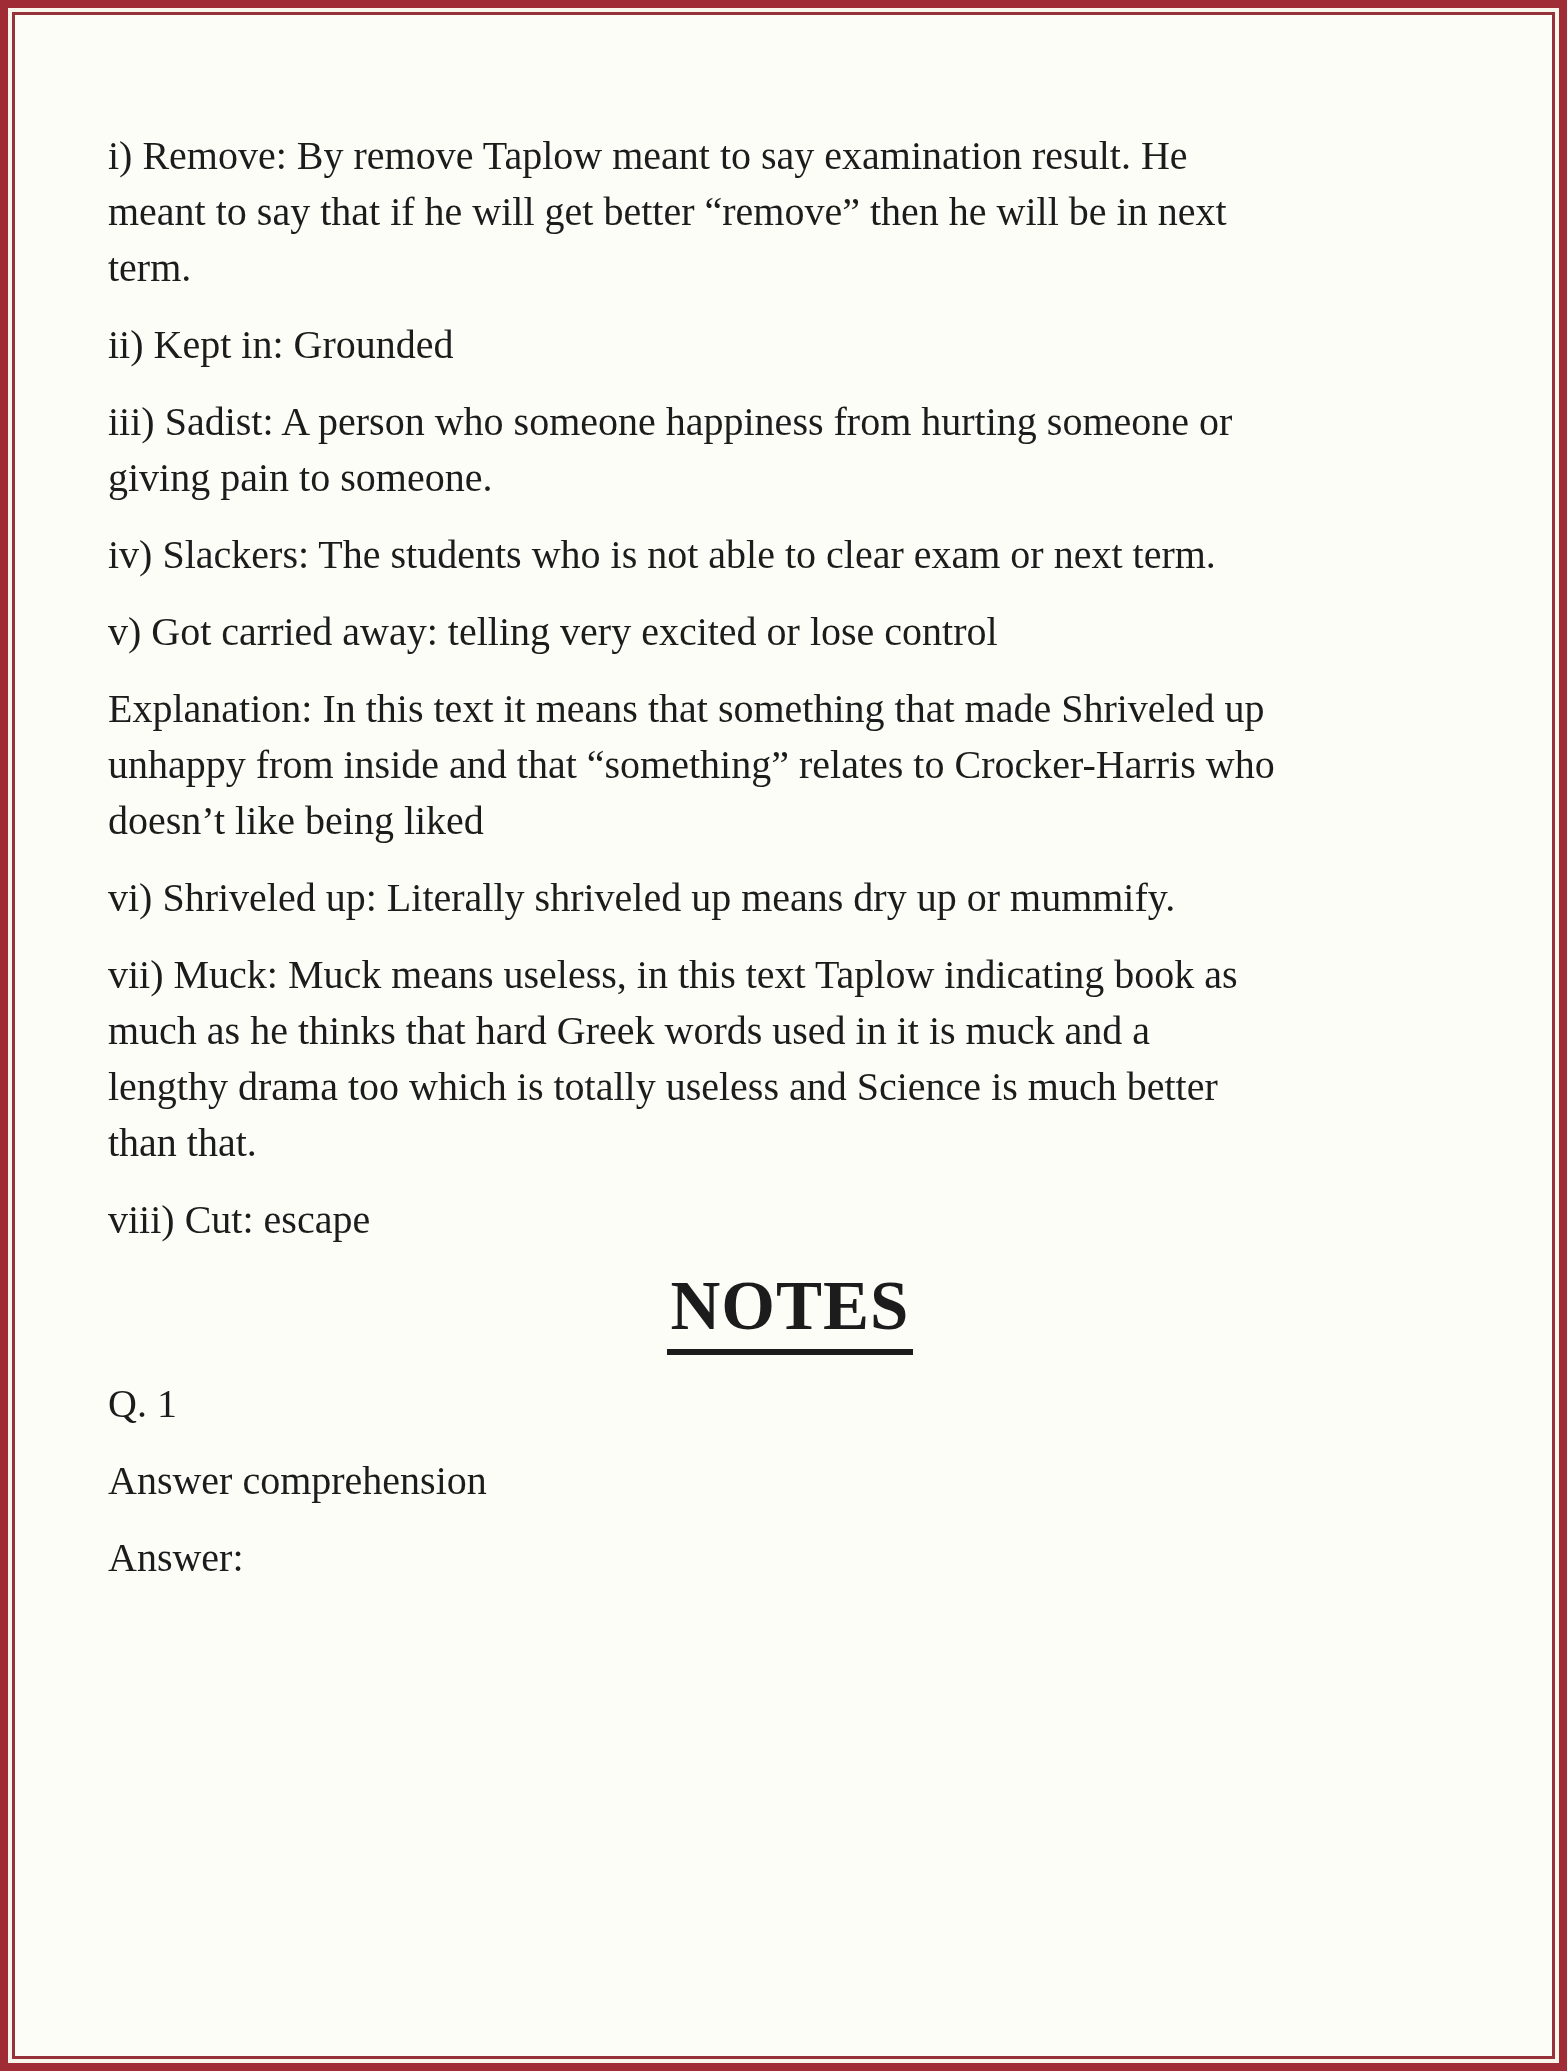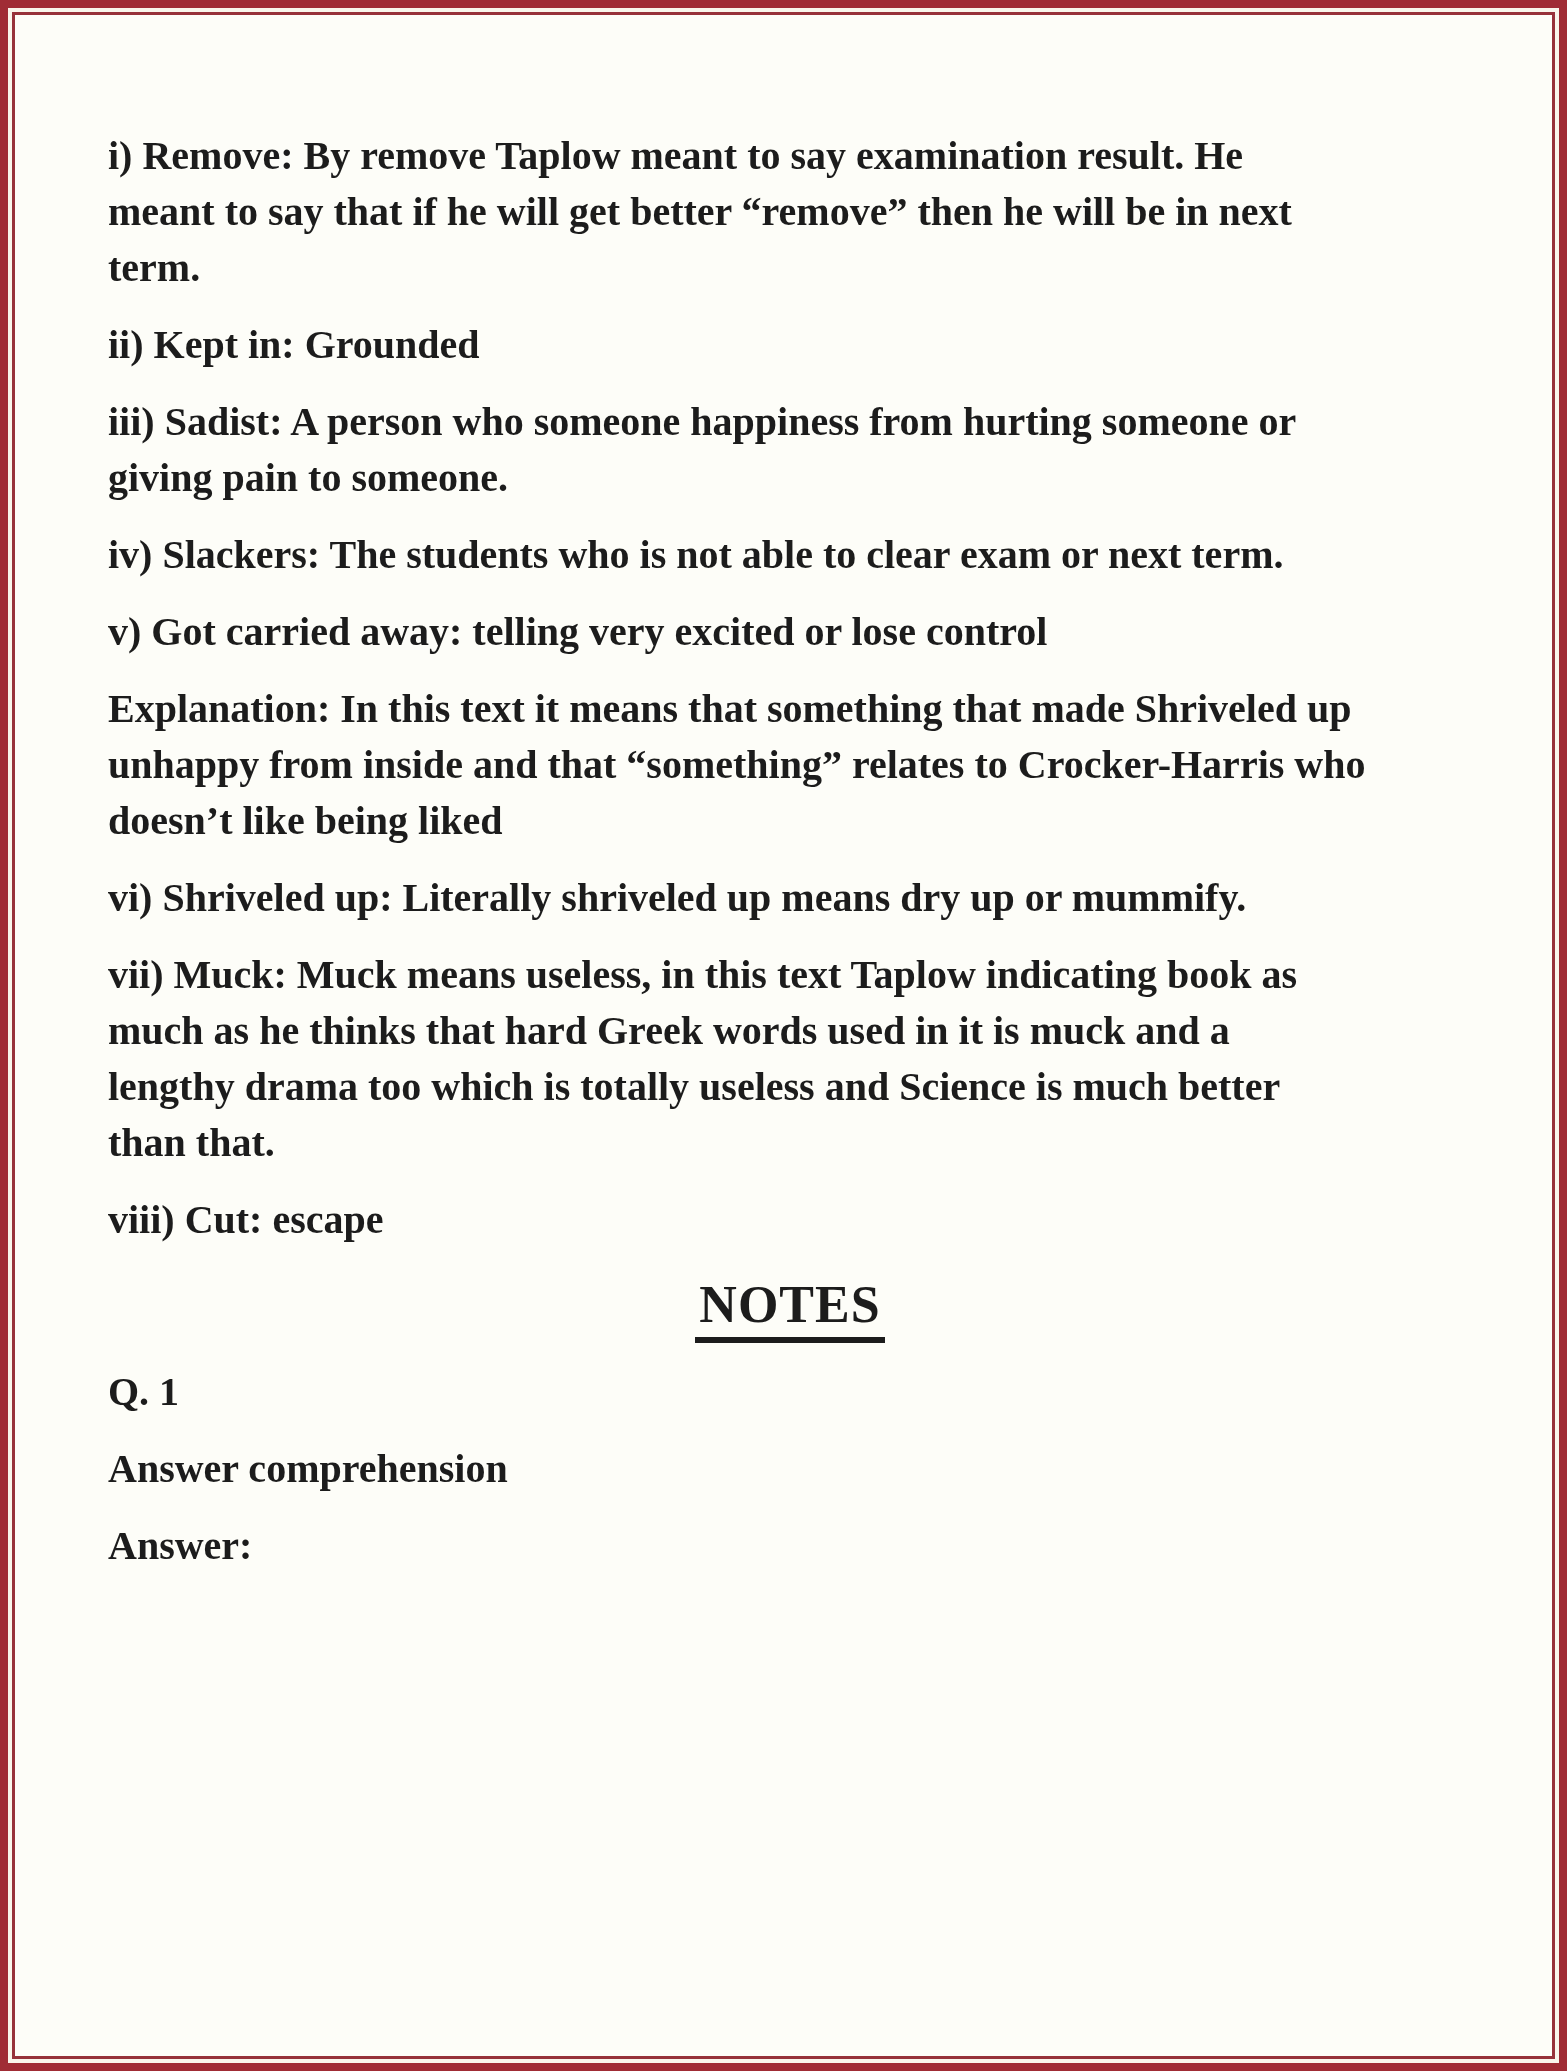--- a/index.html
+++ b/index.html
@@ -26,24 +26,23 @@
   }
   .content {
     font-family: "Liberation Serif", "DejaVu Serif", serif;
     color: #1c1c1c;
     font-size: 40px;
     line-height: 56px;
   }
   .para {
     margin: 0 0 21px 0;
     white-space: pre;        
-    font-weight: bold;
   }
   .notes-heading {
-    font-size: 52px;
+    font-size: 69px;
     line-height: 72px;
     font-weight: bold;
     text-align: center;
     margin: 0 40px 21px 0;   
   }
   .notes-underline {
     display: inline-block;
     line-height: 1.1;
     border-bottom: 6px solid #1c1c1c;
     padding: 0 4px 4px 4px;

